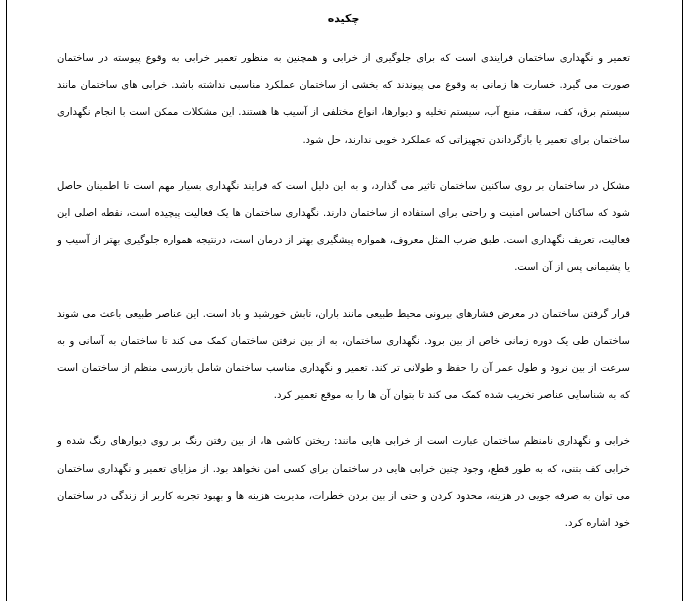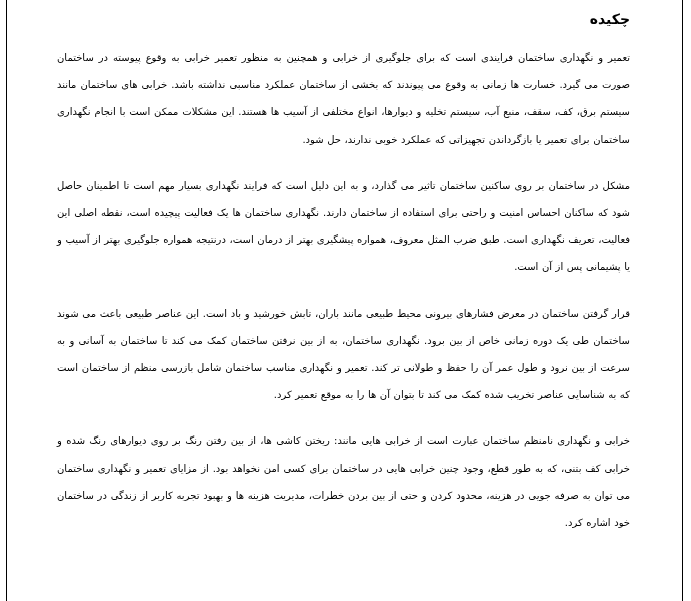--- a/index.html
+++ b/index.html
@@ -37,22 +37,23 @@
     left: 7px;
     right: 9px;
     height: 601px;
     box-sizing: border-box;
     padding: 10px 52px 0 50px;
     direction: rtl;
     text-align: justify;
   }
 
   .doc-title {
-    font-size: 14px;
+    font-size: 11px;
     font-weight: bold;
+    text-align: center;
     margin: 0 0 16px 0;
     line-height: 18px;
     letter-spacing: 0;
   }
 
   .para {
     font-size: 10px;
     line-height: 27.2px;
     margin: 0 0 19px 0;
     text-align: justify;

